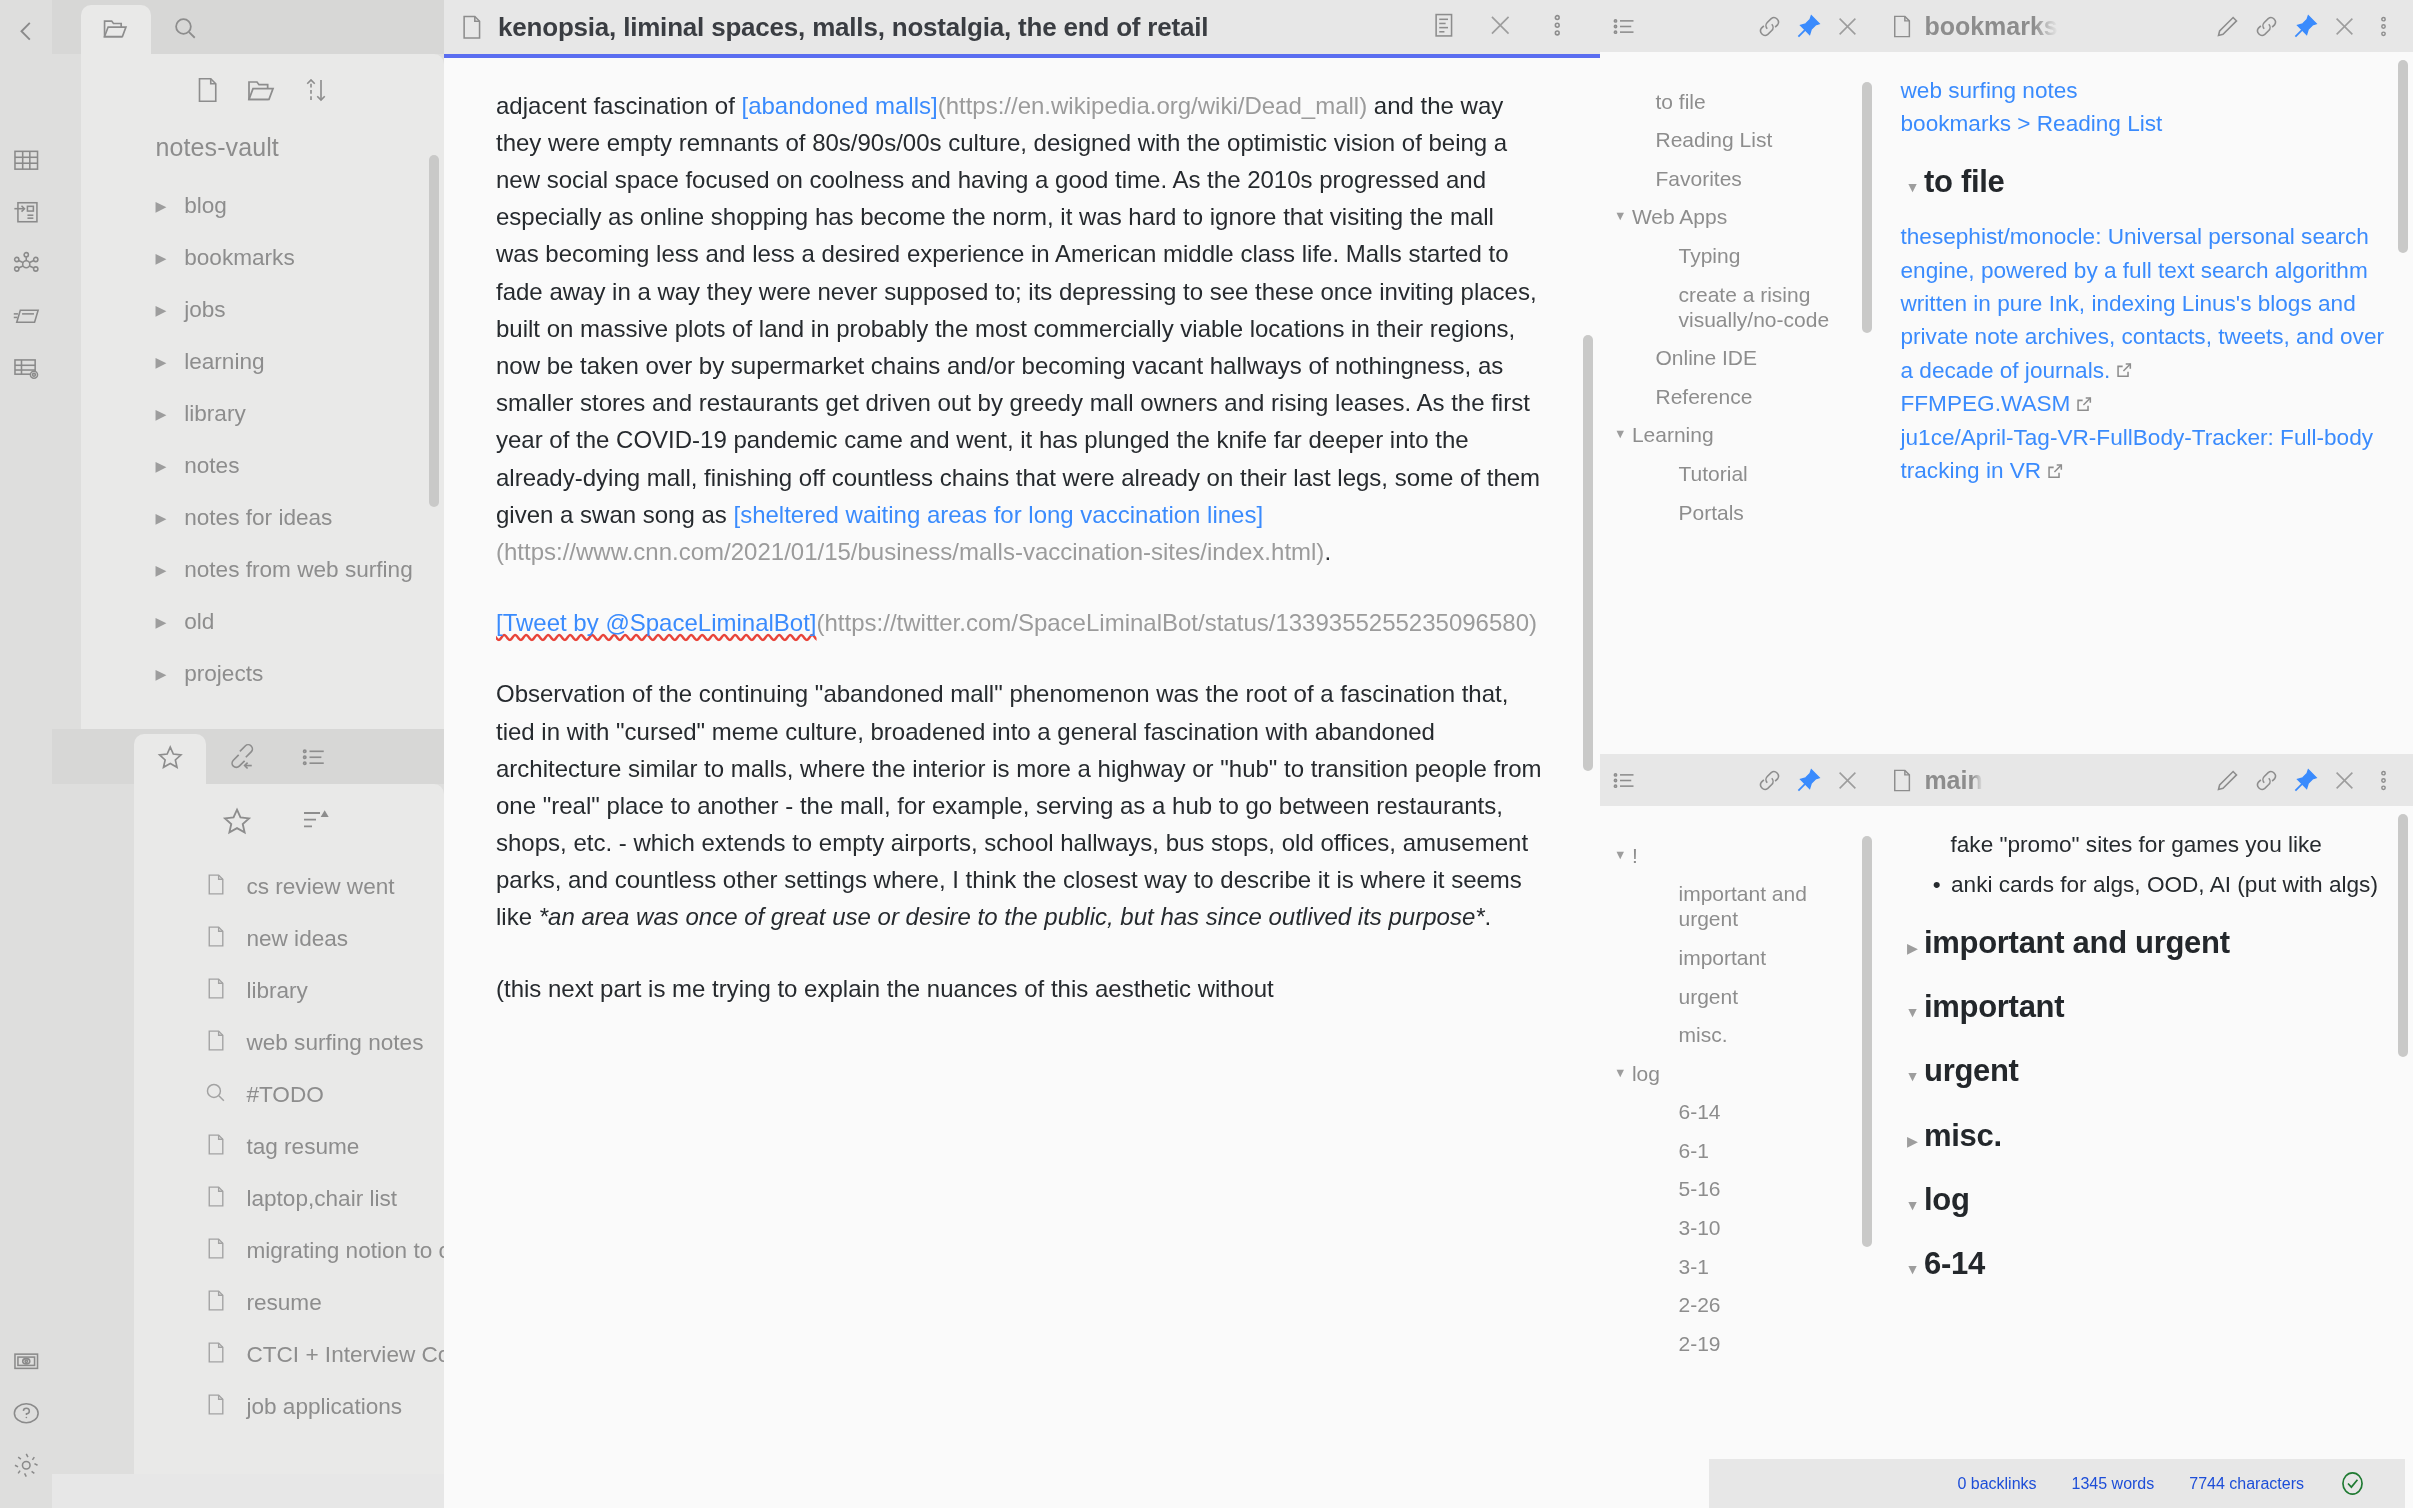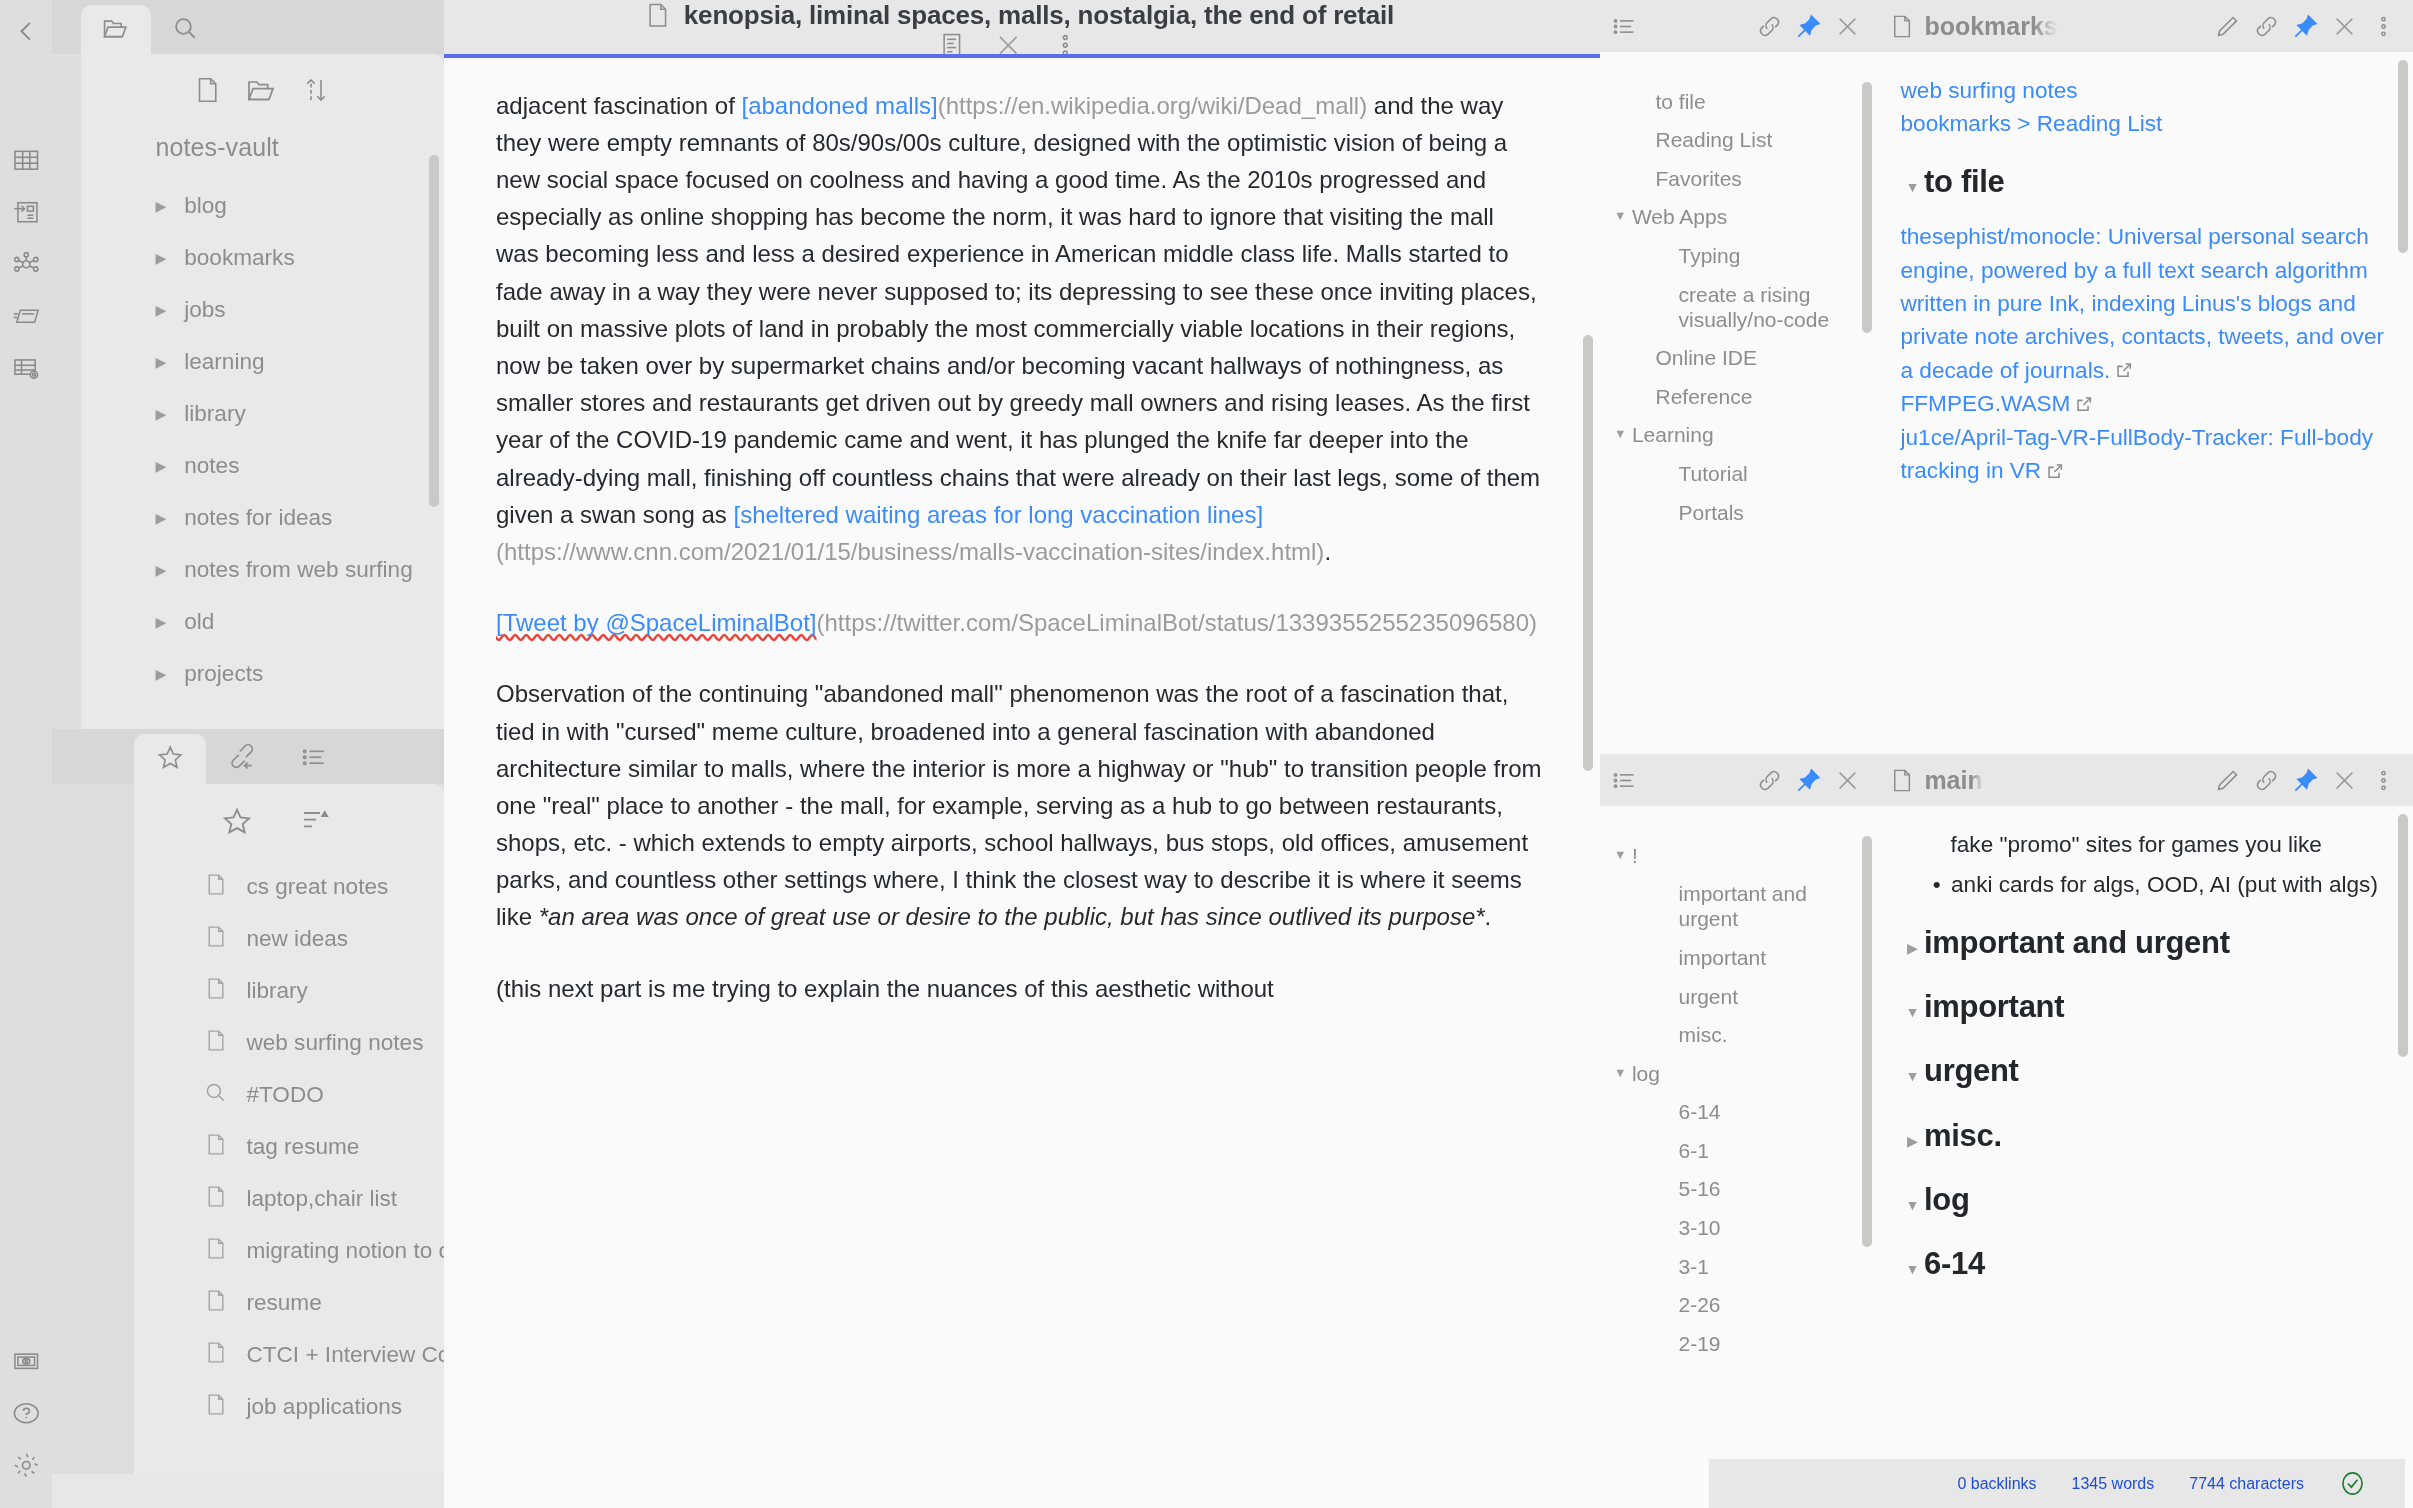--- a/index.html
+++ b/index.html
@@ -121,21 +121,20 @@
     width: 1156px; flex: 0 0 1156px;
     height: 1508px;
     background: #e7e7e7;
     display: flex; flex-direction: column;
   }
   .doc-header {
     height: 54px;
     background: #e7e7e7;
     display: flex; align-items: center;
     padding: 0 20px 0 0;
-    flex-direction: column;
   }
   .doc-tab {
     height: 54px; flex: 1 1 auto;
     display: flex; align-items: center;
     background: #e7e7e7;
   }
   .doc-tab-icon { width: 54px; display: flex; align-items: center; justify-content: center; color: #8d8d8d; }
   .doc-title {
     font-size: 26px; font-weight: bold; color: #3a3d42;
     letter-spacing: -0.2px; white-space: nowrap; overflow: hidden;
@@ -480,21 +479,21 @@
               <polygon points="18.5,4 21.5,9 15.5,9" fill="#8d8d8d" stroke="none"></polygon>
             </svg>
         </span>
       </div>
       <div id="starred-list">
           <div class="fav-item">
             <span class="fav-icon"><svg width="25" height="25" viewBox="0 0 24 24" fill="none" stroke="#a2a2a2" stroke-width="1.3">
                 <path d="M6 3 L15 3 L19 7 L19 21 L6 21 Z"></path>
                 <path d="M15 3 L15 7 L19 7"></path>
               </svg></span>
-            <span>cs great notes</span>
+            <span>cs review went</span>
           </div>
           <div class="fav-item">
             <span class="fav-icon"><svg width="25" height="25" viewBox="0 0 24 24" fill="none" stroke="#a2a2a2" stroke-width="1.3">
                 <path d="M6 3 L15 3 L19 7 L19 21 L6 21 Z"></path>
                 <path d="M15 3 L15 7 L19 7"></path>
               </svg></span>
             <span>new ideas</span>
           </div>
           <div class="fav-item">
             <span class="fav-icon"><svg width="25" height="25" viewBox="0 0 24 24" fill="none" stroke="#a2a2a2" stroke-width="1.3">

